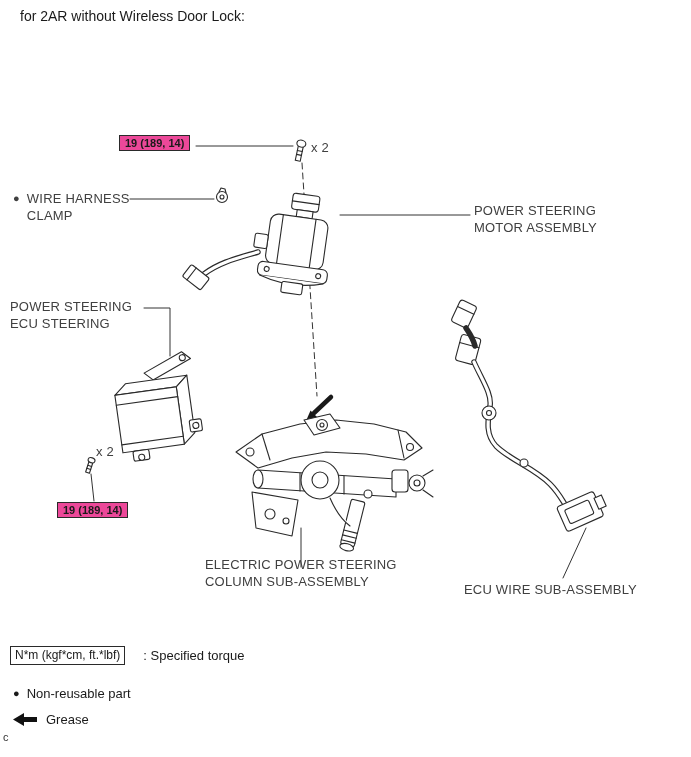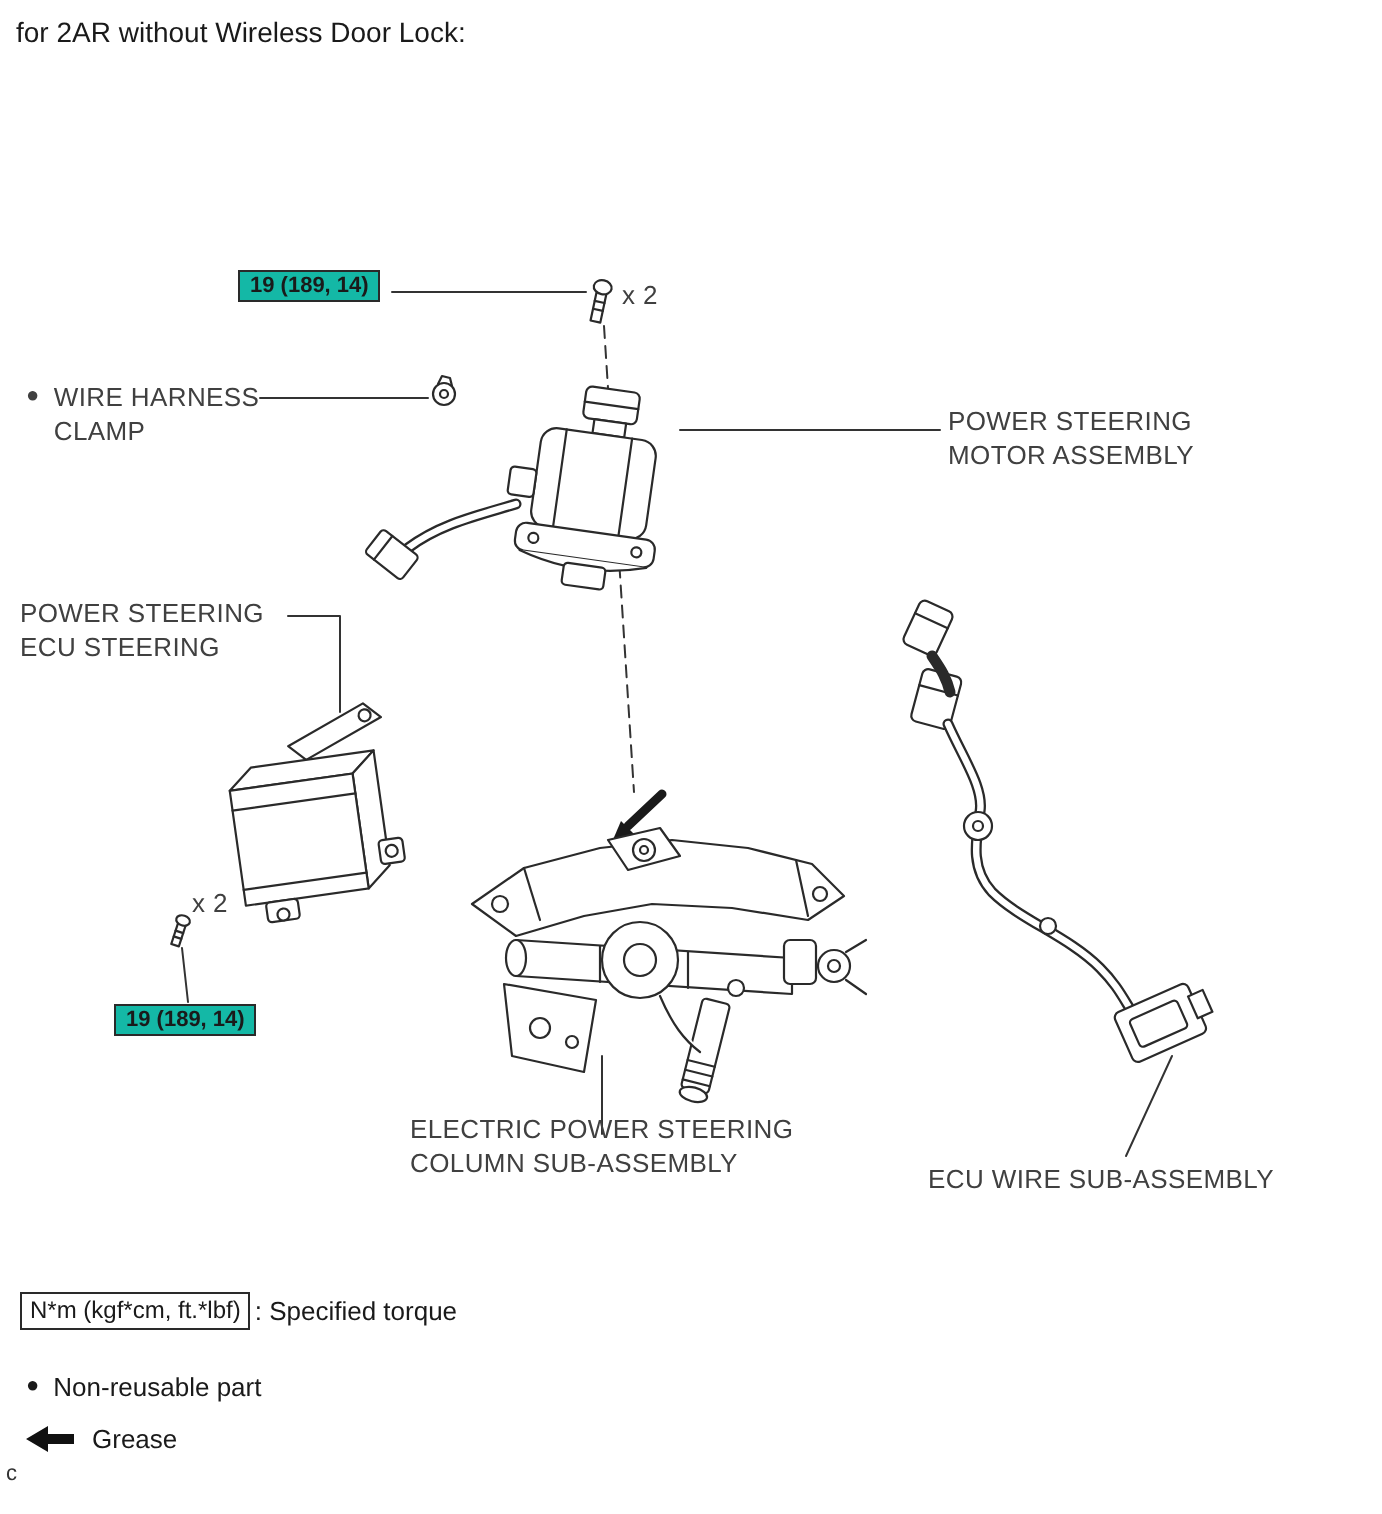--- a/index.html
+++ b/index.html
@@ -22,38 +22,38 @@
   .art .arrow-tail { stroke: #1a1a1a; stroke-width: 4.5; }
 
   .label {
     position: absolute;
     font-size: 13px;
     line-height: 17px;
     white-space: nowrap;
     color: #404040;
     letter-spacing: 0.2px;
   }
-  .title { position: absolute; left: 8px; top: 8px; font-size: 14px; }
+  .title { position: absolute; left: 20px; top: 8px; font-size: 14px; }
   .lines span { display: block; }
   .bulleted { display: flex; align-items: flex-start; }
   .bullet { font-size: 11px; margin-right: 7px; line-height: 17px; }
   .torque-box {
     position: absolute;
     border: 1.2px solid #2a2a2a;
     padding: 1px 5px;
     font-size: 11px;
     font-weight: 700;
-    background: #14b8a6;
+    background: #ec4899;
     white-space: nowrap;
   }
   .legend-row { position: absolute; display: flex; align-items: center; font-size: 13px; white-space: nowrap; }
   .torque-box-inline {
     border: 1px solid #2a2a2a;
     padding: 1px 4px 2px 4px;
-    margin-right: 2px;
+    margin-right: 18px;
     font-size: 12px;
   }
   .grease-arrow-svg { margin-right: 7px; display: block; }
   .page-marker { position: absolute; left: 3px; top: 731px; font-size: 11px; color: #333; }
 </style>
 </head>
 <body>
 
 <div class="page">
 

